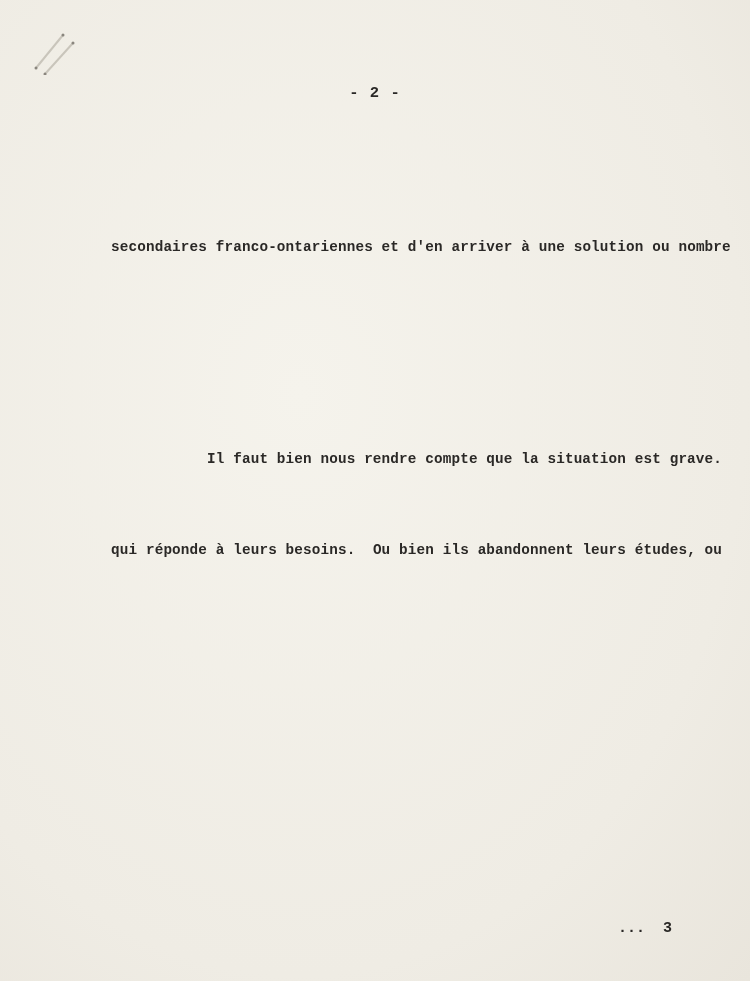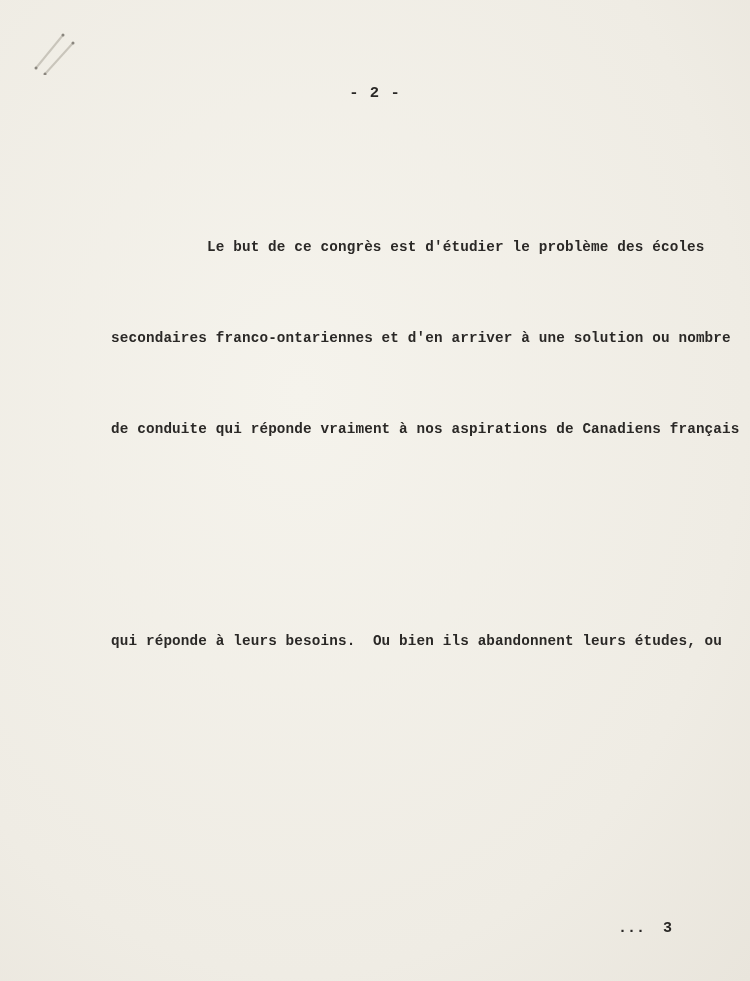--- a/index.html
+++ b/index.html
@@ -44,25 +44,24 @@
     <circle cx="35" cy="5" r="1.5" fill="#8a867e"></circle>
     <circle cx="45" cy="13" r="1.5" fill="#8a867e"></circle>
     <circle cx="8" cy="38" r="1.5" fill="#8a867e"></circle>
     <circle cx="17" cy="44" r="1.5" fill="#8a867e"></circle>
   </svg>
 
   <div class="page-number">- 2 -</div>
 
   <div class="text">
     <div>
-      <span class="line indent">Le but de ce congrès est d'étudier le problème des écoles</span>
       <span class="line">secondaires franco-ontariennes et d'en arriver à une solution ou nombre</span>
-      <span class="line">de conduite qui réponde vraiment à nos aspirations de Canadiens français</span>
     </div>
     <div>
+      <span class="line indent">Il faut bien nous rendre compte que la situation est grave.</span>
       <span class="line">qui réponde à leurs besoins.  Ou bien ils abandonnent leurs études, ou</span>
       
       
     </div>
     
     
     
   </div>
 
   <div class="continuation">...  3</div>

